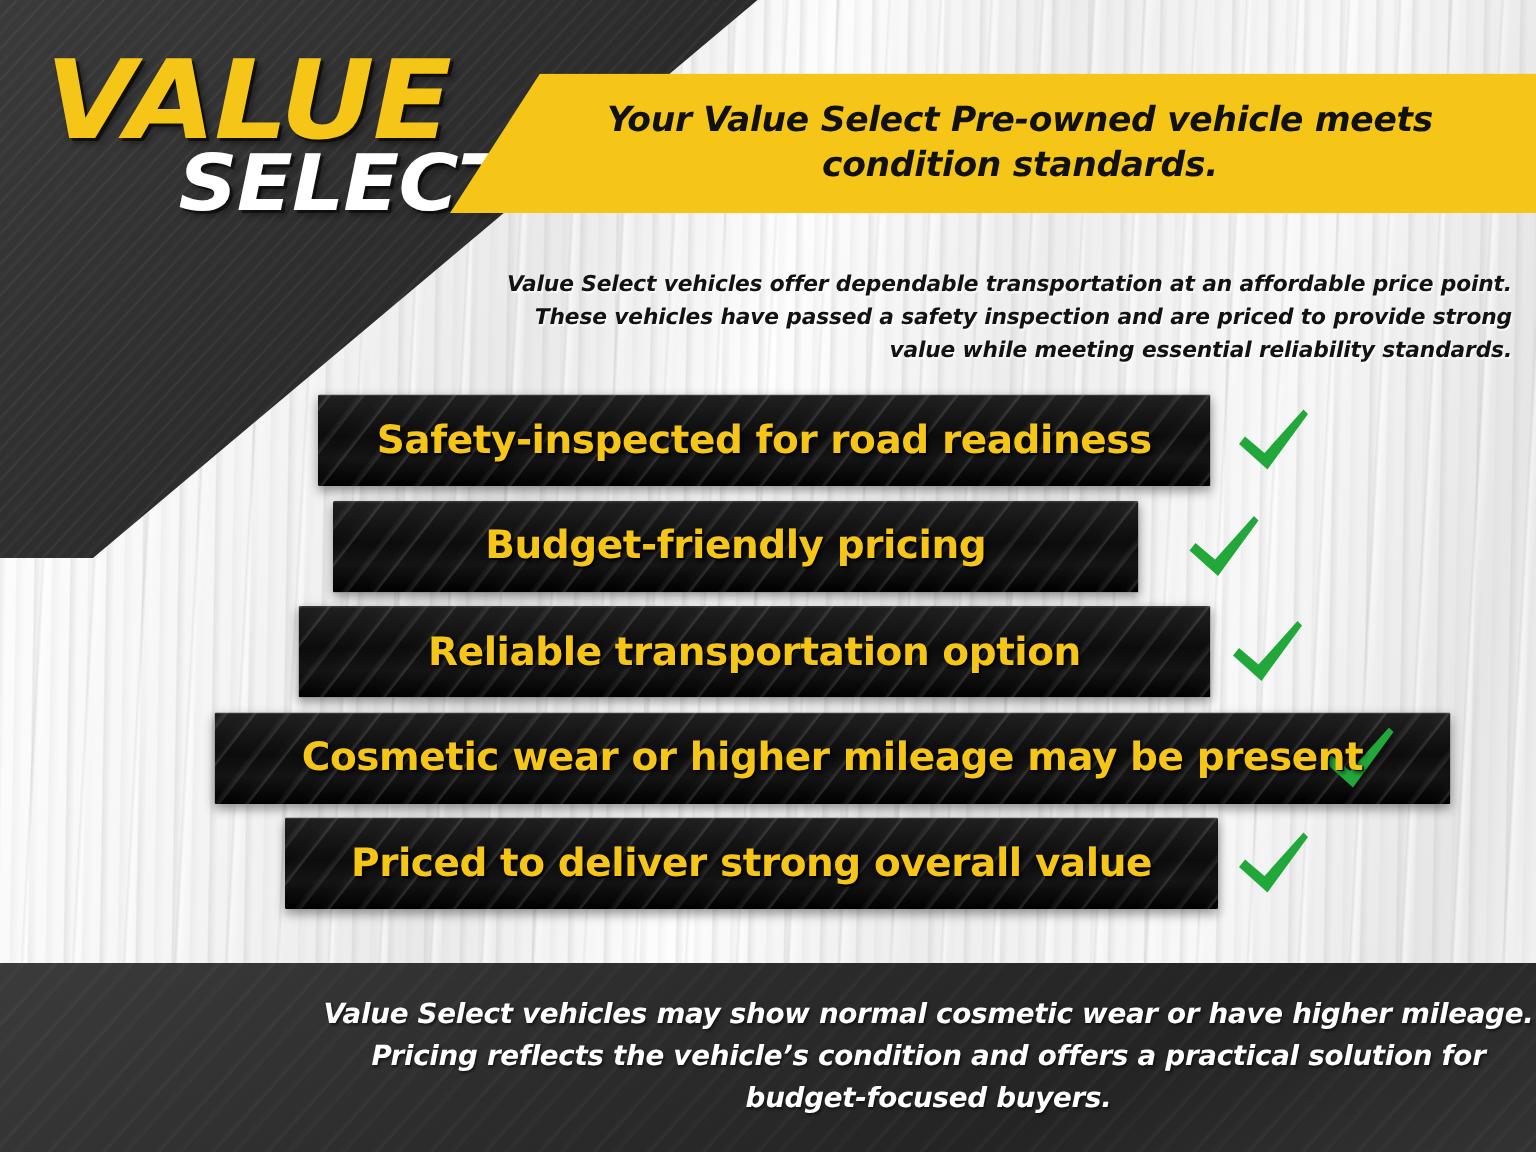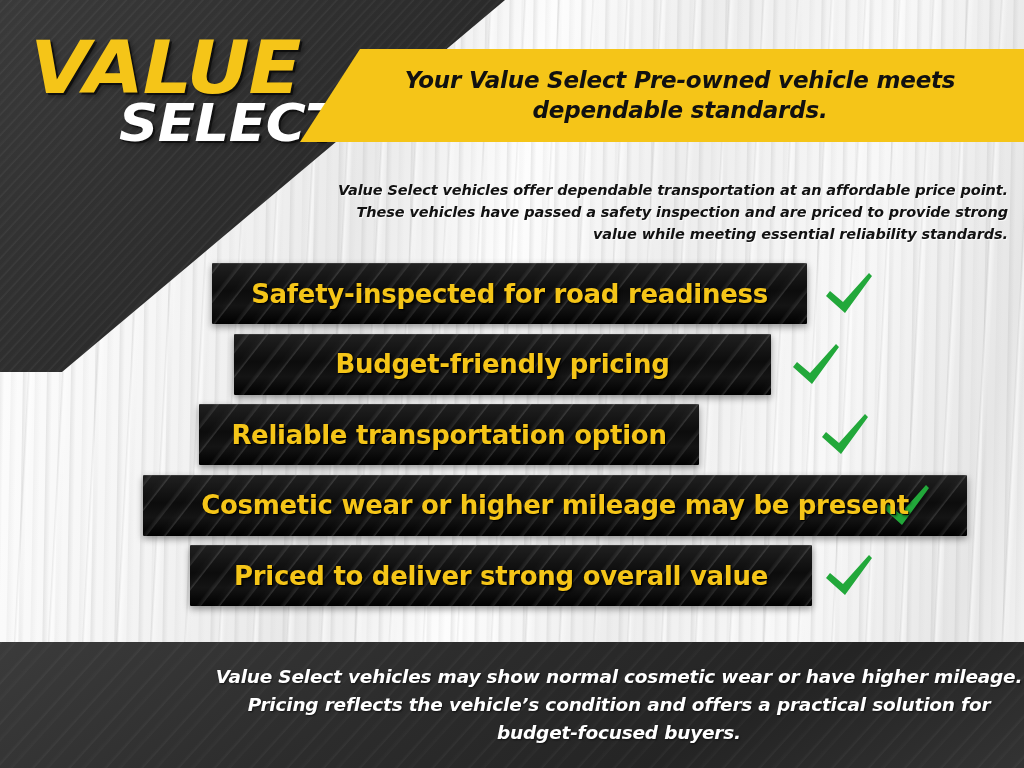--- a/index.html
+++ b/index.html
@@ -282,47 +282,47 @@
 
   <div class="dark-wedge"></div>
   <div class="dark-wedge-sheen"></div>
 
   <div class="logo-block">
     <div class="logo-value">VALUE</div>
     <div class="logo-select">SELECT</div>
   </div>
 
   <div class="headline-banner">
-    <div class="headline-text">Your Value Select Pre-owned vehicle meets dependable standards.</div>
+    <div class="headline-text">Your Value Select Pre-owned vehicle meets condition standards.</div>
   </div>
 
   <div class="description">Value Select vehicles offer dependable transportation at an affordable price point. These vehicles have passed a safety inspection and are priced to provide strong value while meeting essential reliability standards.</div>
 
   <div class="features">
 
     <div class="feature-row">
       <div class="feature-bar" style="left:212px; width:595px;">
         <span class="feature-label">Safety-inspected for road readiness</span>
       </div>
       <svg class="check-icon" style="left:822px;" viewBox="0 0 54 50">
         <path d="M4 27 L8 22 L21 33 L47 4 L50 7 L23 44 Z" fill="#22A83A"></path>
       </svg>
     </div>
 
     <div class="feature-row">
-      <div class="feature-bar" style="left:234px; width:537px;text-align:right;">
+      <div class="feature-bar" style="left:222px; width:537px;text-align:right;">
         <span class="feature-label">Budget-friendly pricing</span>
       </div>
       <svg class="check-icon" style="left:789px;" viewBox="0 0 54 50">
         <path d="M4 27 L8 22 L21 33 L47 4 L50 7 L23 44 Z" fill="#22A83A"></path>
       </svg>
     </div>
 
     <div class="feature-row">
-      <div class="feature-bar" style="left:199px; width:500px;">
+      <div class="feature-bar" style="left:199px; width:608px;">
         <span class="feature-label">Reliable transportation option</span>
       </div>
       <svg class="check-icon" style="left:818px;" viewBox="0 0 54 50">
         <path d="M4 27 L8 22 L21 33 L47 4 L50 7 L23 44 Z" fill="#22A83A"></path>
       </svg>
     </div>
 
     <div class="feature-row">
       <div class="feature-bar" style="left:143px; width:824px;">
         <span class="feature-label">Cosmetic wear or higher mileage may be present</span>

